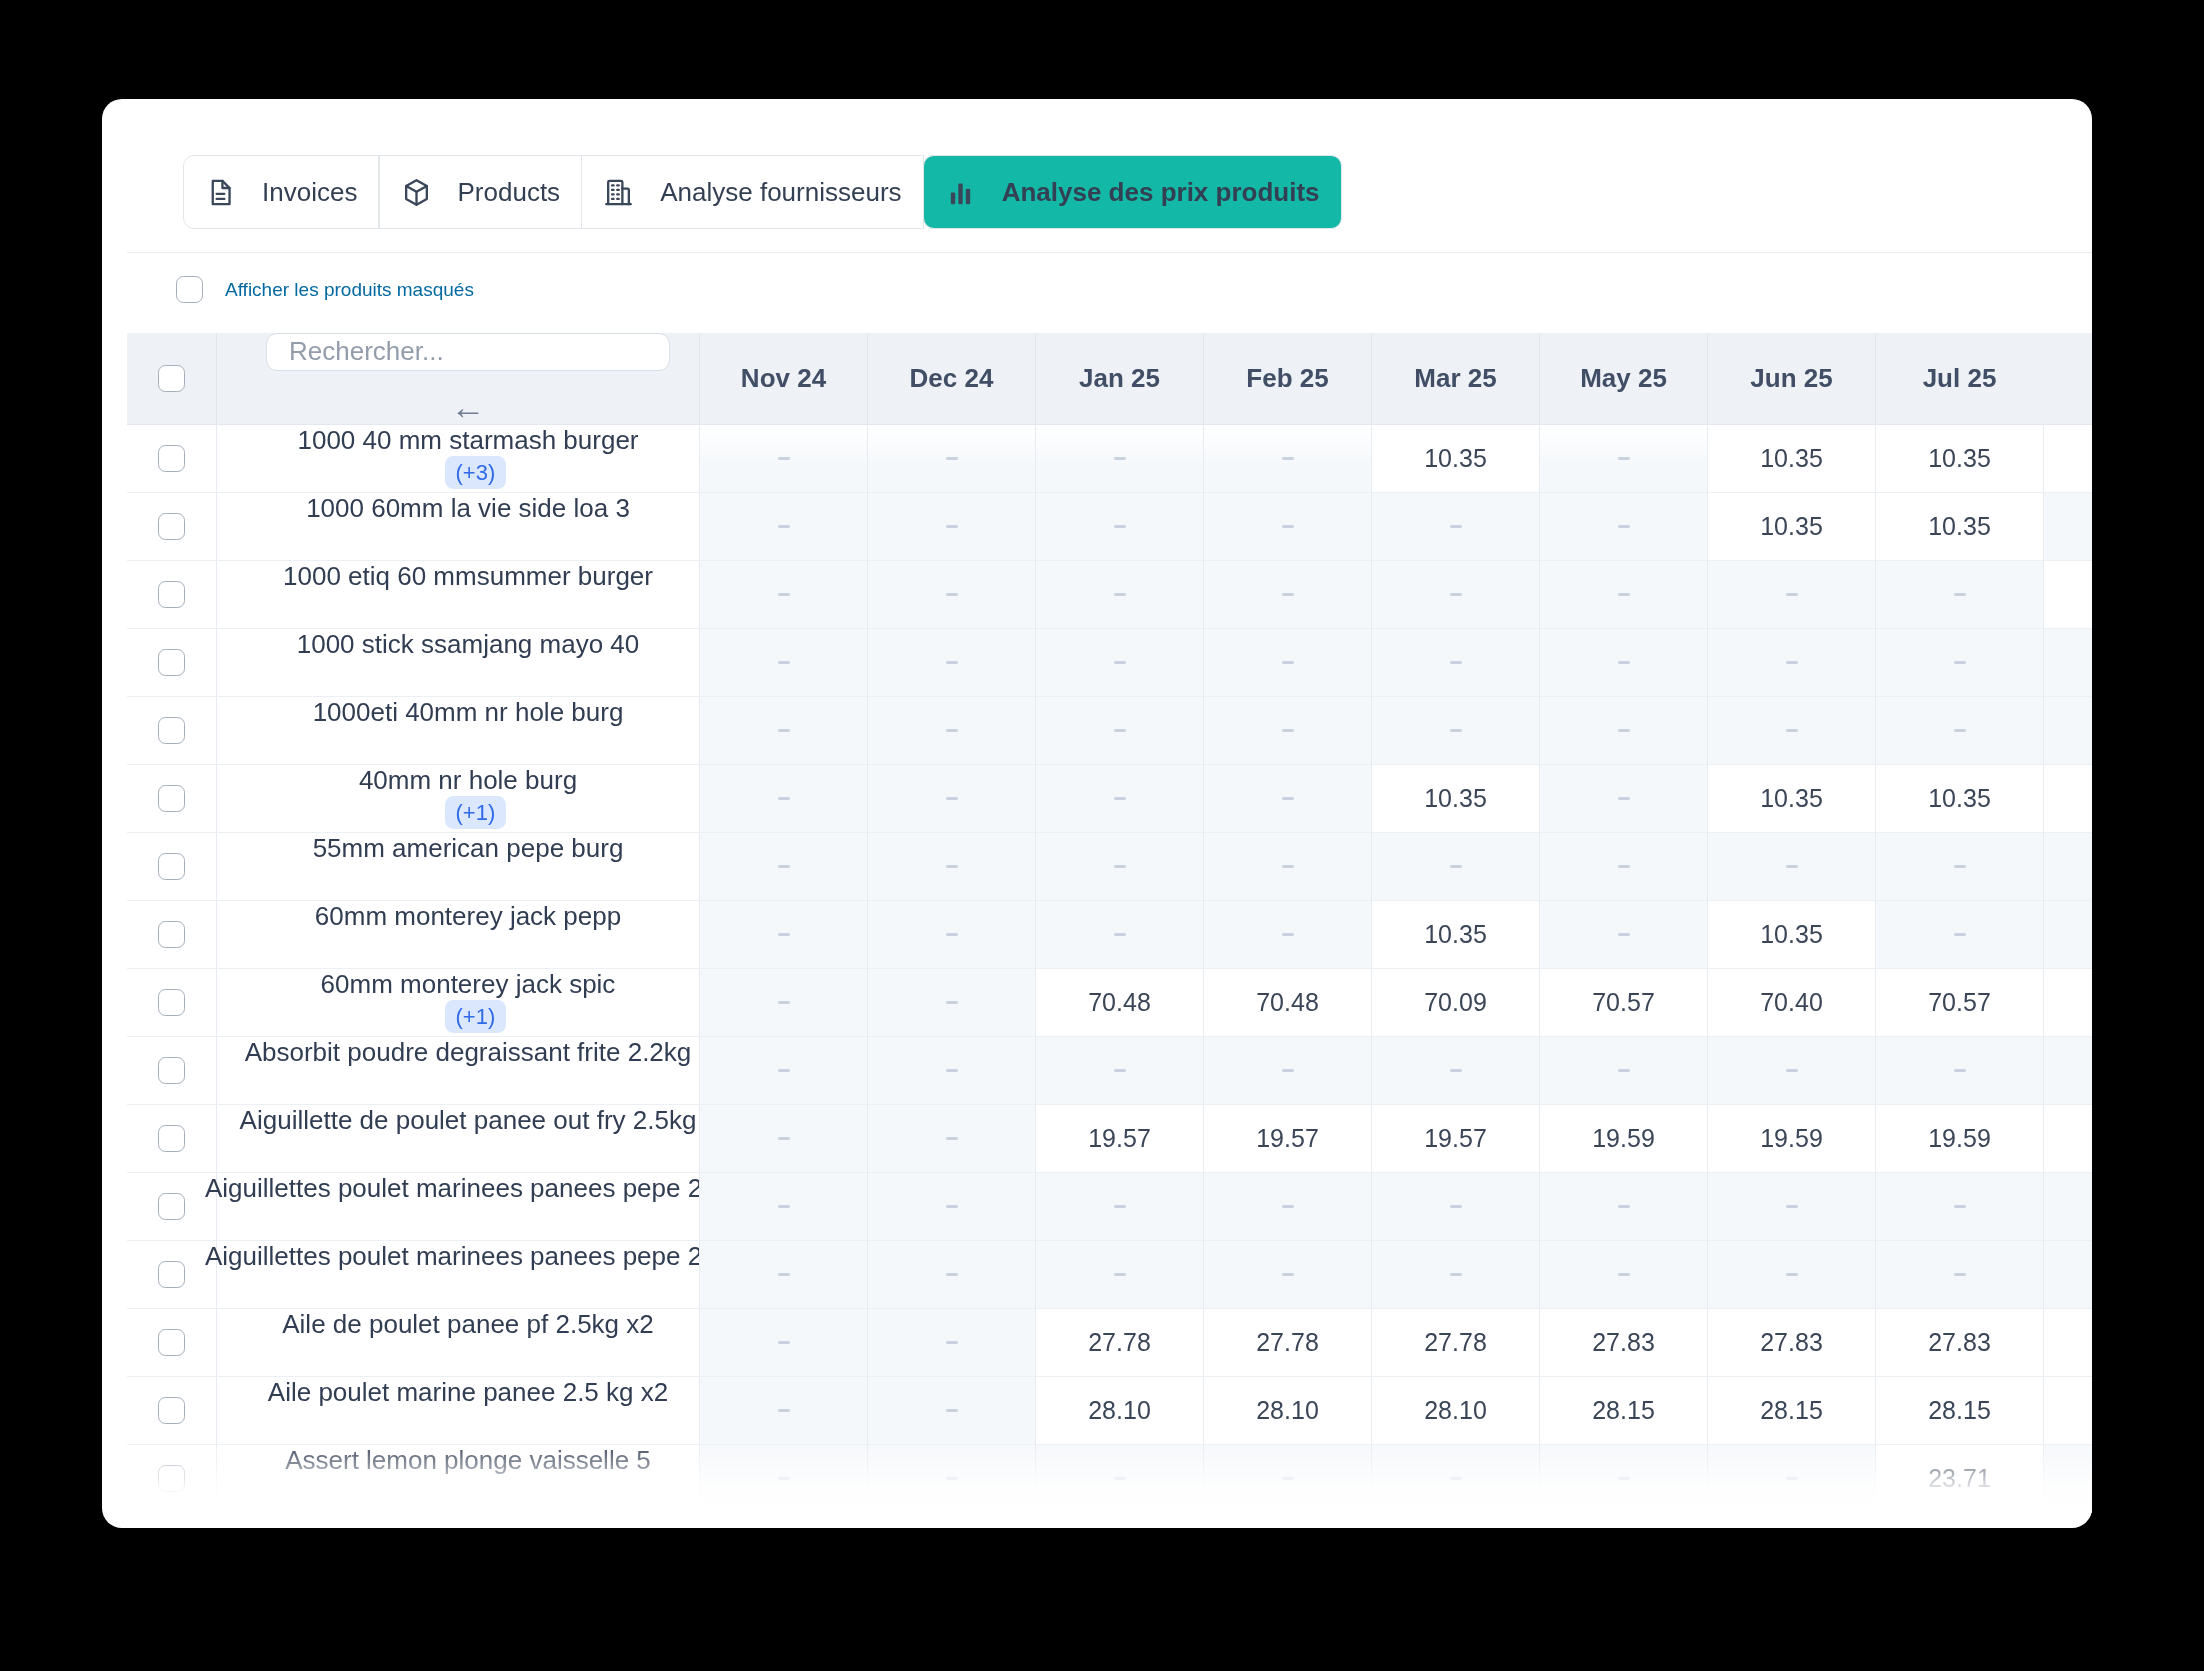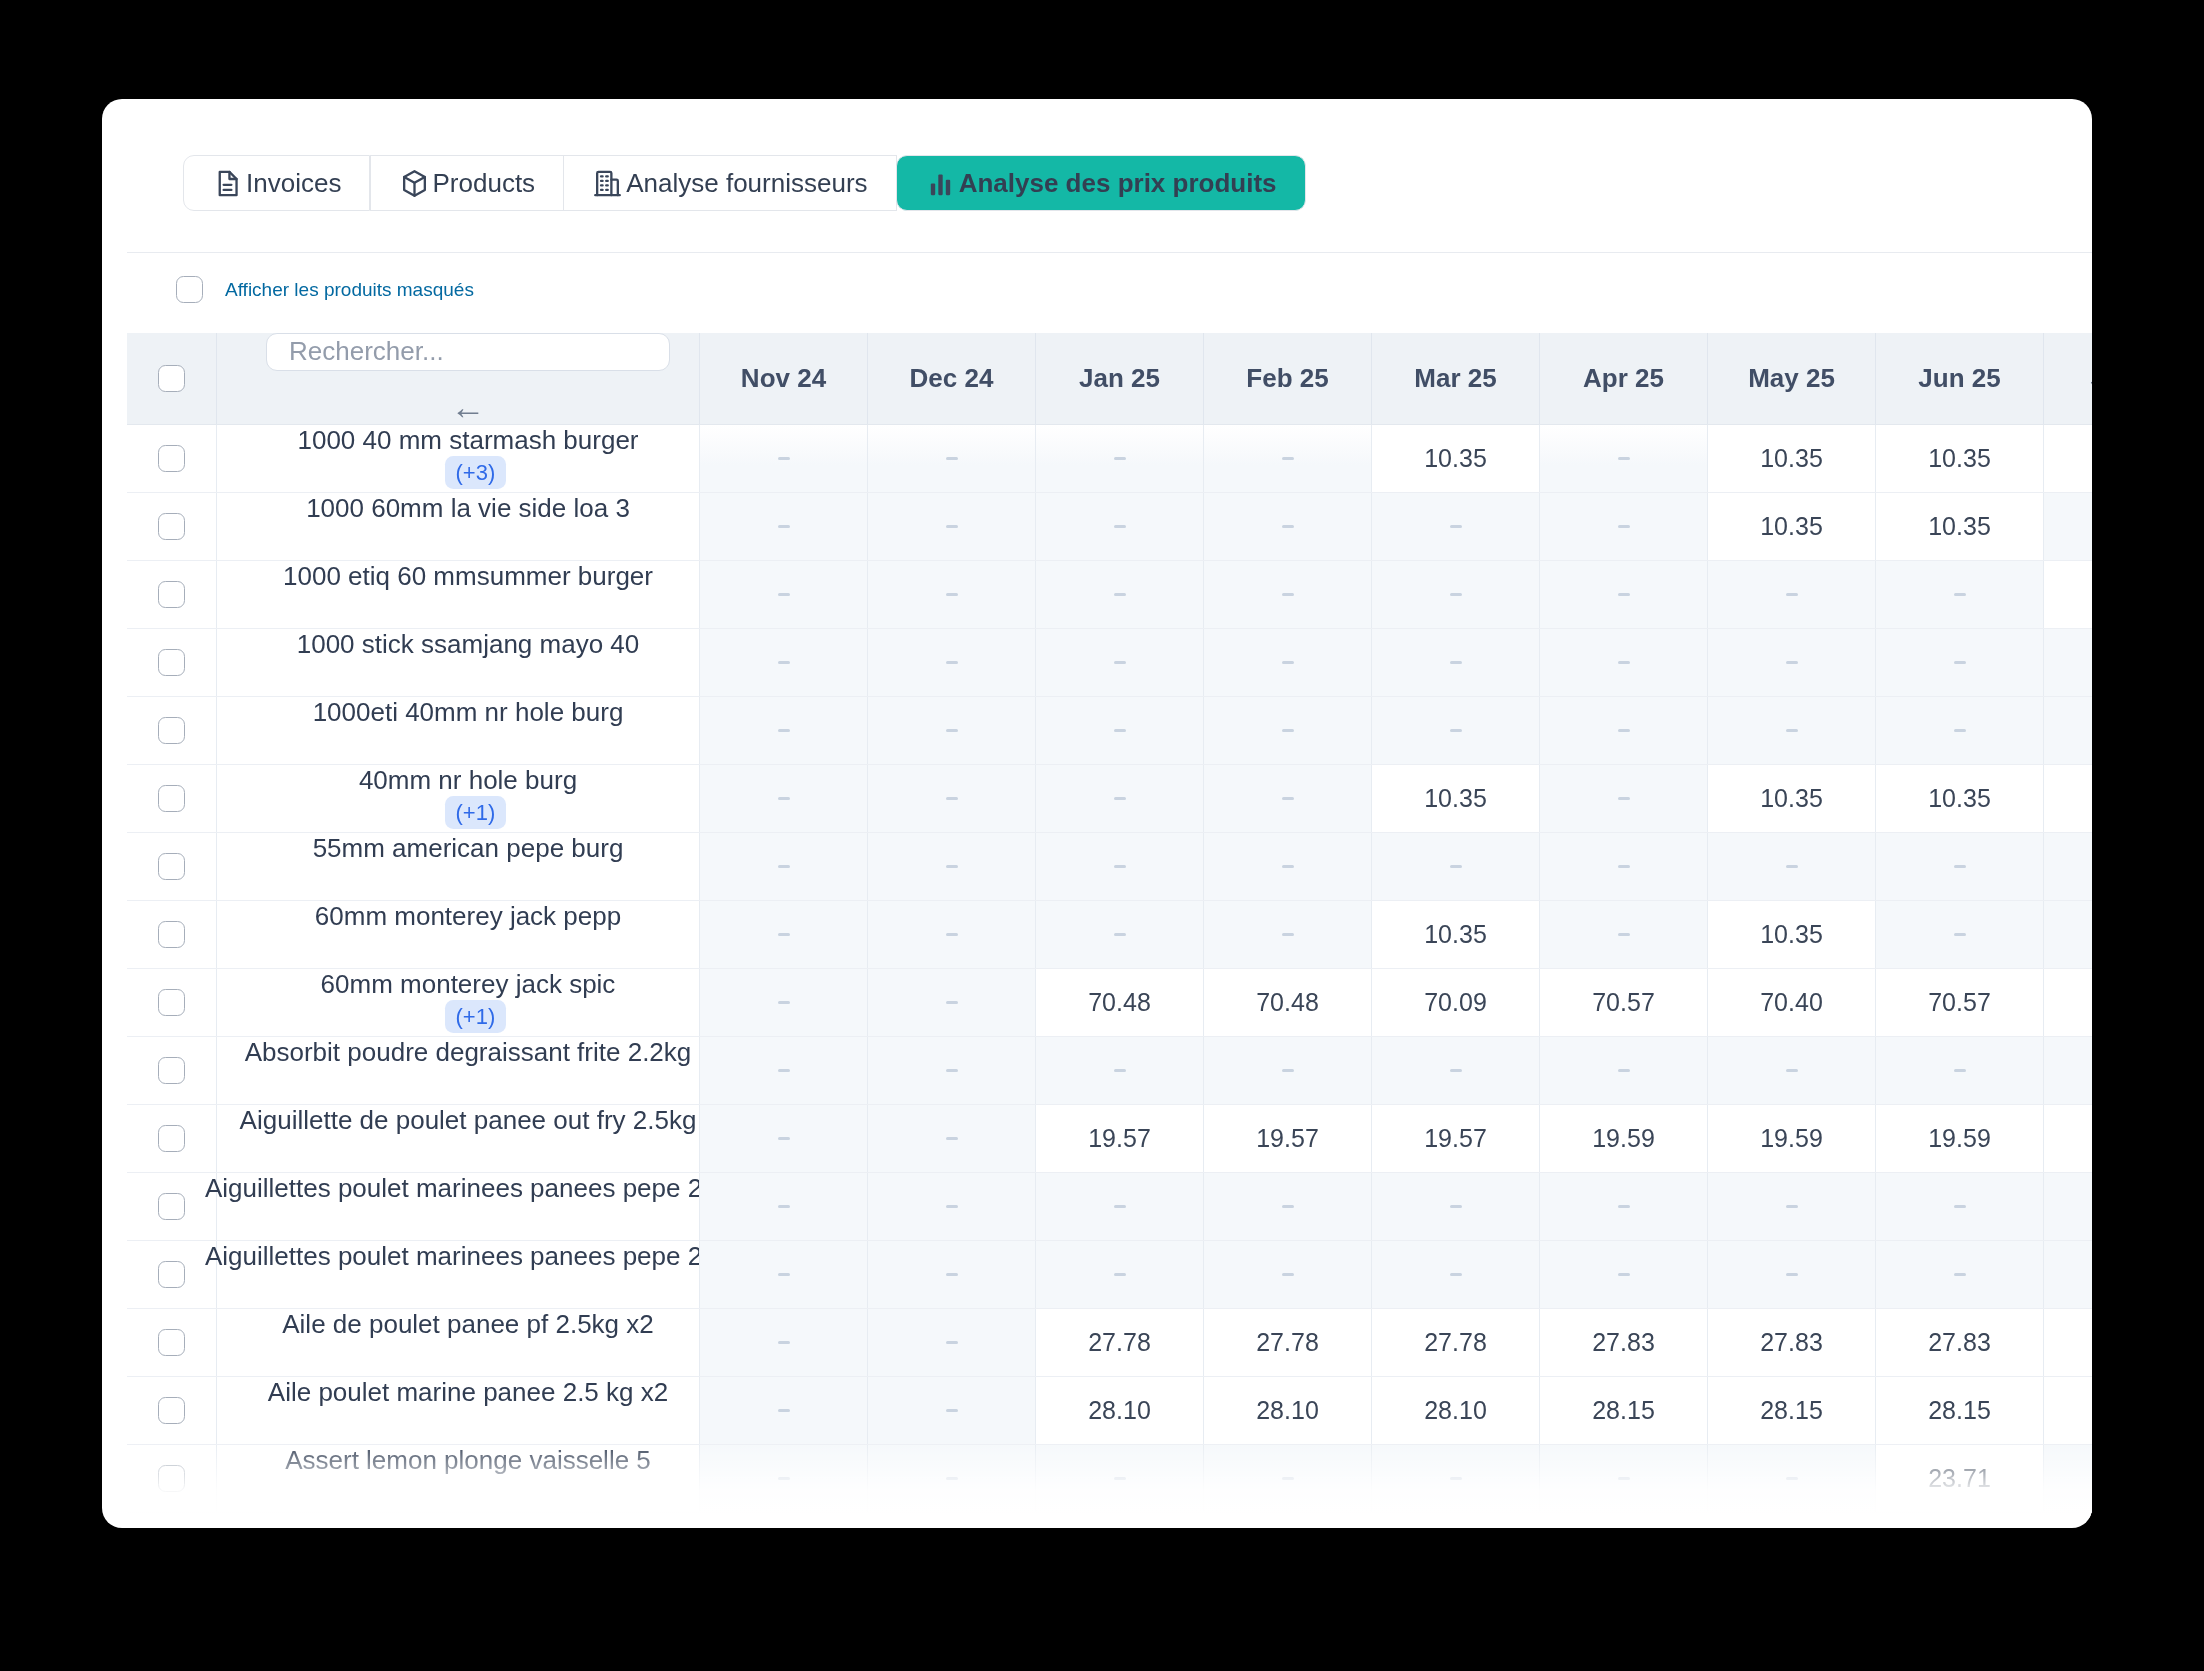--- a/index.html
+++ b/index.html
@@ -10,22 +10,22 @@
     position:relative;overflow:hidden;
     -webkit-font-smoothing:antialiased;
   }
   .card{
     position:absolute;left:102px;top:99px;width:1990px;height:1429px;
     background:#fff;border-radius:20px;overflow:hidden;
   }
   
   .tabs{position:absolute;left:81px;top:56px;display:flex;}
   .tab{
-    display:flex;align-items:center;gap:3px;
-    padding:0 28px;height:56px;background:#fff;
+    display:flex;align-items:center;gap:26px;
+    padding:0 21px;height:74px;background:#fff;
     border:0.9px solid #e3e6eb;margin-left:-0.9px;
     font-size:26px;font-weight:500;color:#333f52;
     box-sizing:border-box;cursor:pointer;white-space:nowrap;
   }
   .tab:first-child{border-radius:11px 0 0 11px;margin-left:0;}
   .tab:last-child{border-radius:0 11px 11px 0;}
   .tab.active{background:#14b8a6;border-radius:11px;font-weight:600;}
   .tab svg{width:31px;height:31px;flex:0 0 auto;}
   
   .divider{position:absolute;left:25px;right:0;top:153px;height:0.9px;background:#e8ebf0;}
@@ -150,23 +150,20 @@
         <div class="th c-m">
           <span>Jan 25</span>
         </div>
         <div class="th c-m">
           <span>Feb 25</span>
         </div>
         <div class="th c-m">
           <span>Mar 25</span>
         </div>
         <div class="th c-m">
-          <span>Apr 25</span>
-        </div>
-        <div class="th c-m">
           <span>May 25</span>
         </div>
         <div class="th c-m">
           <span>Jun 25</span>
         </div>
         <div class="th c-m">
           <span>Jul 25</span>
         </div>
       </div>
     <div class="tbody" id="tbody">

